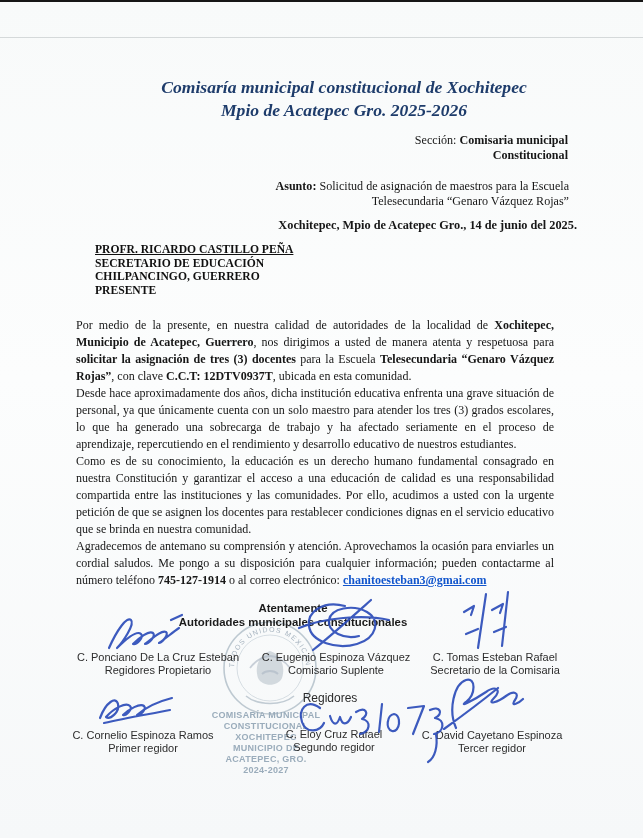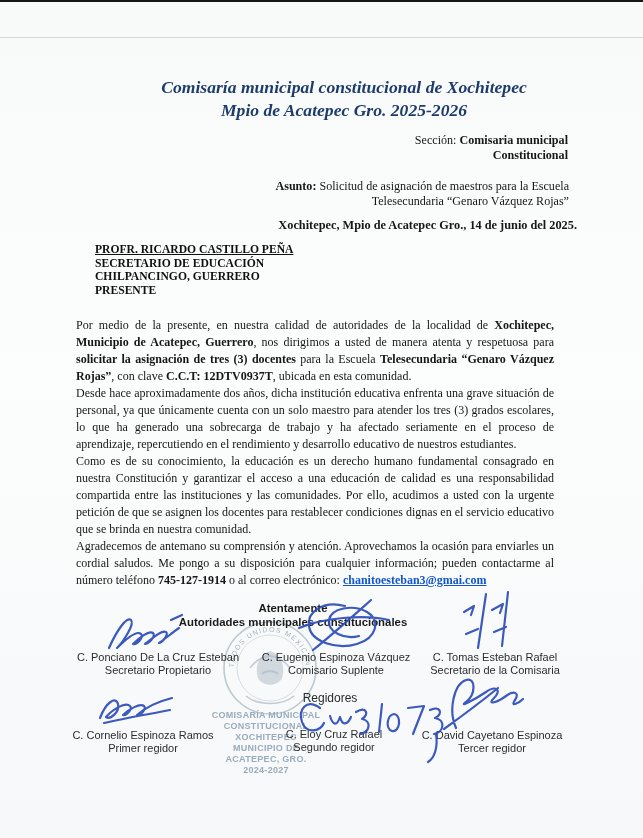--- a/index.html
+++ b/index.html
@@ -119,21 +119,21 @@
     <div>XOCHITEPEC</div>
     <div>MUNICIPIO DE</div>
     <div>ACATEPEC, GRO.</div>
     <div>2024-2027</div>
   </div>
 
   <div class="regidores">Regidores</div>
 
   <div class="sig sig1">
     <div>C. Ponciano De La Cruz Esteban</div>
-    <div>Secretario Propietario</div>
+    <div>Regidores Propietario</div>
   </div>
   <div class="sig sig2">
     <div>C. Eugenio Espinoza Vázquez</div>
     <div>Comisario Suplente</div>
   </div>
   <div class="sig sig3">
     <div>C. Tomas Esteban Rafael</div>
     <div>Secretario de la Comisaria</div>
   </div>
   <div class="sig sig4">

